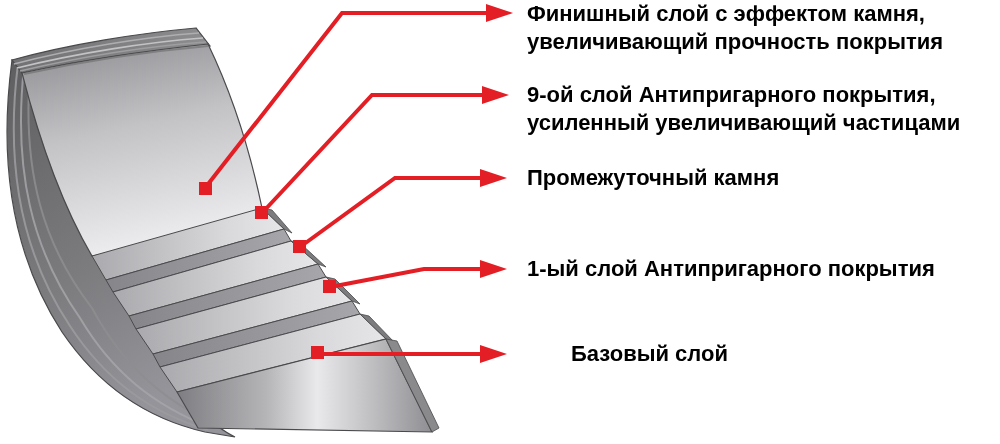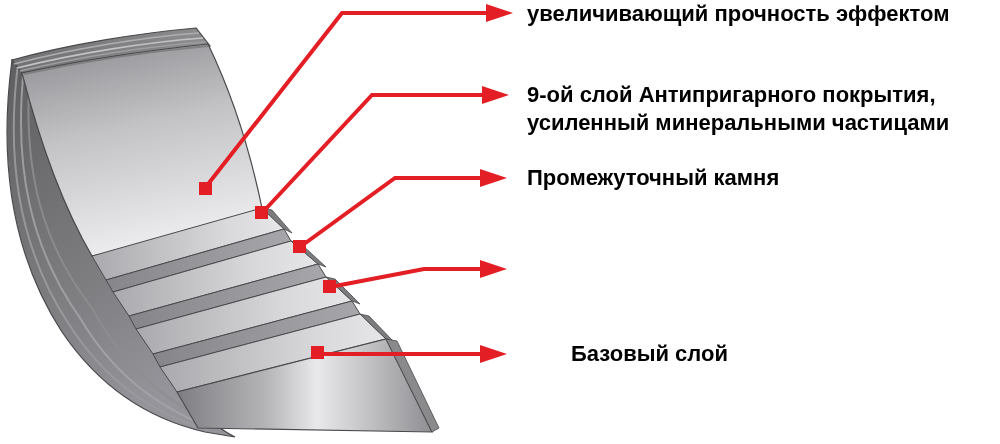--- a/index.html
+++ b/index.html
@@ -112,28 +112,33 @@
     <polygon points="507,354 480,345 480,363" fill="#e31e24"></polygon>
 
     <rect x="199" y="182" width="13" height="13" fill="#e31e24"></rect>
     <rect x="255" y="206" width="13" height="13" fill="#e31e24"></rect>
     <rect x="293" y="240" width="13" height="13" fill="#e31e24"></rect>
     <rect x="323" y="280" width="13" height="13" fill="#e31e24"></rect>
     <rect x="311" y="346" width="13" height="13" fill="#e31e24"></rect>
   </svg>
 
   <div class="label" id="label-finish">
-    <span>увеличивающий прочность эффектом</span>
+    <span>Финишный слой с эффектом камня,</span>
+    <span>увеличивающий прочность покрытия</span>
   </div>
   <div class="label" id="label-second">
     <span>9-ой слой Антипригарного покрытия,</span>
-    <span>усиленный минеральными частицами</span>
+    <span>усиленный увеличивающий частицами</span>
   </div>
   <div class="label" id="label-intermediate">
     <span>Промежуточный камня</span>
+    <span></span>
+  </div>
+  <div class="label" id="label-first">
+    <span>1-ый слой Антипригарного покрытия</span>
     <span></span>
   </div>
   <div class="label" id="label-base">
     <span>Базовый слой</span>
     <span></span>
   </div>
 
 </div>
 
 </body></html>

